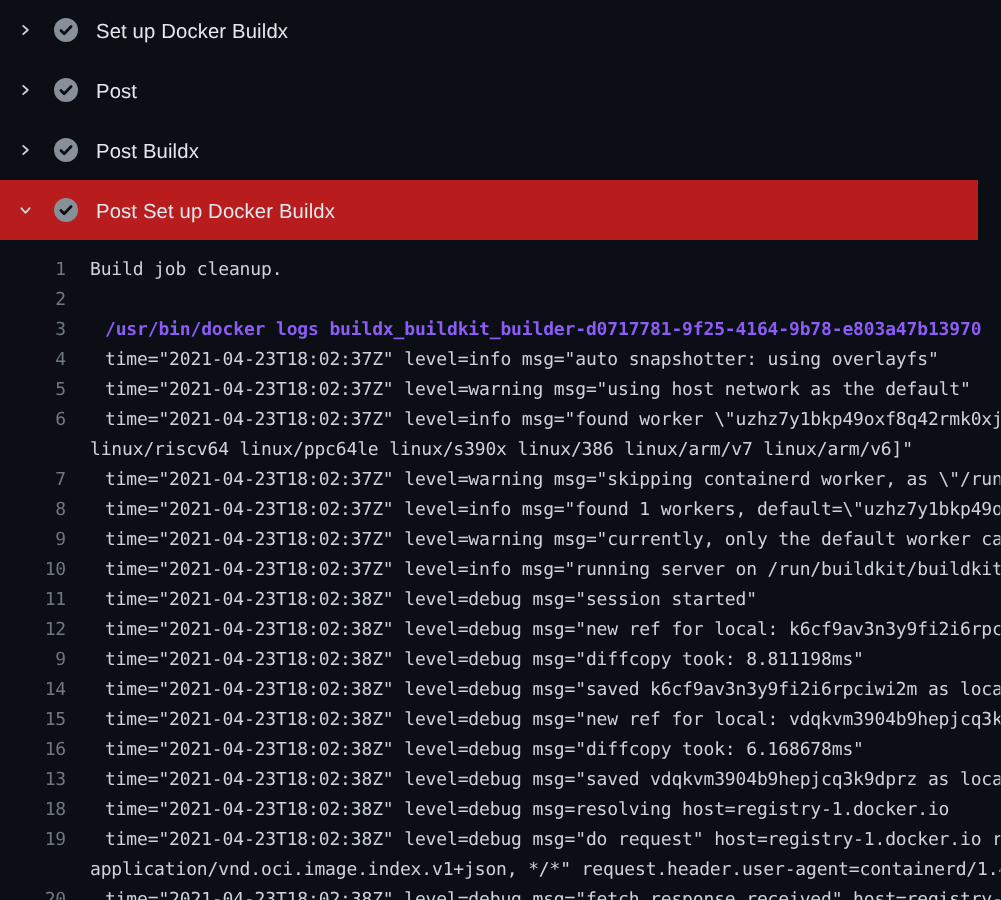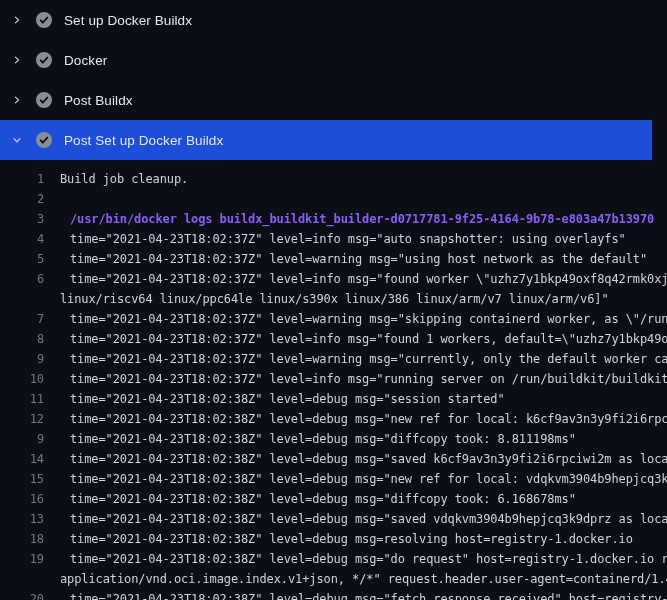--- a/index.html
+++ b/index.html
@@ -8,21 +8,21 @@
     position:relative; width:667px; height:600px; overflow:hidden;
     background:#0b0f15;
     font-family:"Liberation Sans", sans-serif;
   }
   
   .steps { width:652px; }
   .step {
     height:40px; display:flex; align-items:center;
     padding-left:12px; cursor:pointer;
   }
-  .step.expanded { background:#1d4ed8; }
+  .step.expanded { background:#b91c1c; }
   .chev { width:10px; height:16px; display:flex; align-items:center; justify-content:center; margin-right:14px; flex:0 0 10px; }
   .check { width:16px; height:16px; margin-right:12px; flex:0 0 16px; }
   .step-label { color:#e2e8ee; font-size:13.5px; letter-spacing:.1px; }
   
   .log {
     margin-top:9px;
     font-family:"DejaVu Sans Mono", monospace;
     font-size:12px; letter-spacing:-0.1px;
   }
   .logrow { height:20px; display:flex; align-items:center; white-space:pre; }
@@ -63,21 +63,21 @@
           <svg width="10" height="16" viewBox="0 0 16 16">
             <path d="M5.5 3.5l5 4.5-5 4.5" stroke="#cfd6dd" stroke-width="1.8" fill="none" stroke-linecap="round" stroke-linejoin="round"></path>
           </svg>
         </span>
     <span class="check">
       <svg width="16" height="16" viewBox="0 0 16 16">
         <circle cx="8" cy="8" r="8" fill="#878f99"></circle>
         <path d="M4.6 8.3l2.2 2.2 4.6-4.8" stroke="#0b0f15" stroke-width="1.8" fill="none" stroke-linecap="round" stroke-linejoin="round"></path>
       </svg>
     </span>
-    <span class="step-label">Docker</span>
+    <span class="step-label">Post</span>
   </div>
 
   <div class="step">
     <span class="chev">
           <svg width="10" height="16" viewBox="0 0 16 16">
             <path d="M5.5 3.5l5 4.5-5 4.5" stroke="#cfd6dd" stroke-width="1.8" fill="none" stroke-linecap="round" stroke-linejoin="round"></path>
           </svg>
         </span>
     <span class="check">
       <svg width="16" height="16" viewBox="0 0 16 16">

